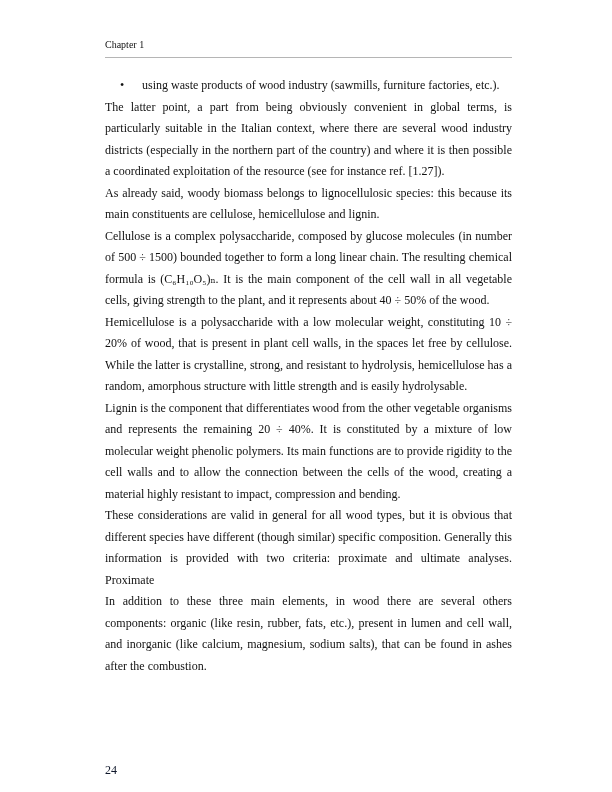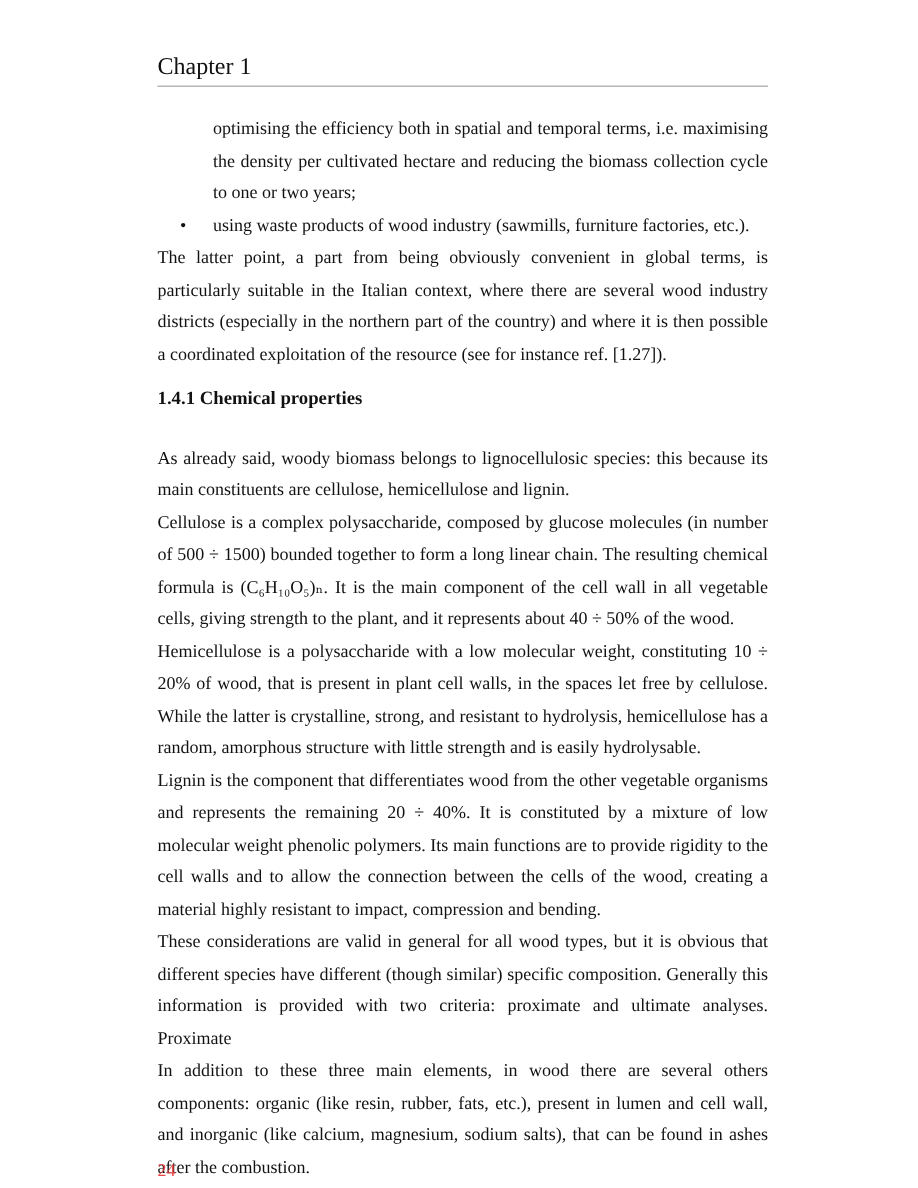--- a/index.html
+++ b/index.html
@@ -17,21 +17,21 @@
       color: #111111;
       overflow: hidden;
     }
     .header {
       position: absolute;
       top: 38px;
       left: 105px;
       width: 407px;
       display: flex;
       justify-content: space-between;
-      font-size: 16px;
+      font-size: 10px;
       line-height: 14px;
       color: #111111;
     }
     .header-rule {
       position: absolute;
       top: 57px;
       left: 105px;
       width: 407px;
       border-top: 1px solid #b5b5b5;
     }
@@ -61,48 +61,46 @@
     }
     h2.section-heading {
       font-size: 12.5px;
       font-weight: bold;
       margin: 8px 0 18px 0;
       text-align: left;
       line-height: 21.5px;
     }
     .footer {
       position: absolute;
-      bottom: 4px;
+      bottom: 14px;
       left: 105px;
       font-size: 12px;
-      color: #ef4444;
+      color: #0f172a;
     }
   </style>
 </head>
 <body>
 
 <div class="page">
 
   <div class="header">
     <span>Chapter 1</span>
   </div>
   <div class="header-rule"></div>
 
   <div class="content">
 
-    <p class="indent-cont">optimising the efficiency both in spatial and temporal terms, i.e. maximising the density per cultivated hectare and reducing the biomass collection cycle to one or two years;</p>
 
     <p class="bullet">
       <span class="marker">•</span>
       <span>using waste products of wood industry (sawmills, furniture factories, etc.).</span>
     </p>
 
     <p>The latter point, a part from being obviously convenient in global terms, is particularly suitable in the Italian context, where there are several wood industry districts (especially in the northern part of the country) and where it is then possible a coordinated exploitation of the resource (see for instance ref. [1.27]).</p>
 
-    <h2 class="section-heading">1.4.1 Chemical properties</h2>
 
     <p>As already said, woody biomass belongs to lignocellulosic species: this because its main constituents are cellulose, hemicellulose and lignin.</p>
 
     <p>Cellulose is a complex polysaccharide, composed by glucose molecules (in number of 500 ÷ 1500) bounded together to form a long linear chain. The resulting chemical formula is (C₆H₁₀O₅)ₙ. It is the main component of the cell wall in all vegetable cells, giving strength to the plant, and it represents about 40 ÷ 50% of the wood.</p>
 
     <p>Hemicellulose is a polysaccharide with a low molecular weight, constituting 10 ÷ 20% of wood, that is present in plant cell walls, in the spaces let free by cellulose. While the latter is crystalline, strong, and resistant to hydrolysis, hemicellulose has a random, amorphous structure with little strength and is easily hydrolysable.</p>
 
     <p>Lignin is the component that differentiates wood from the other vegetable organisms and represents the remaining 20 ÷ 40%.  It is constituted by a mixture of low molecular weight phenolic polymers. Its main functions are to provide rigidity to the cell walls and to allow the connection between the cells of the wood, creating a material highly resistant to impact, compression and bending.</p>
 
     <p>These considerations are valid in general for all wood types, but it is obvious that different species have different (though similar) specific composition. Generally this information is provided with two criteria: proximate and ultimate analyses. Proximate</p>

